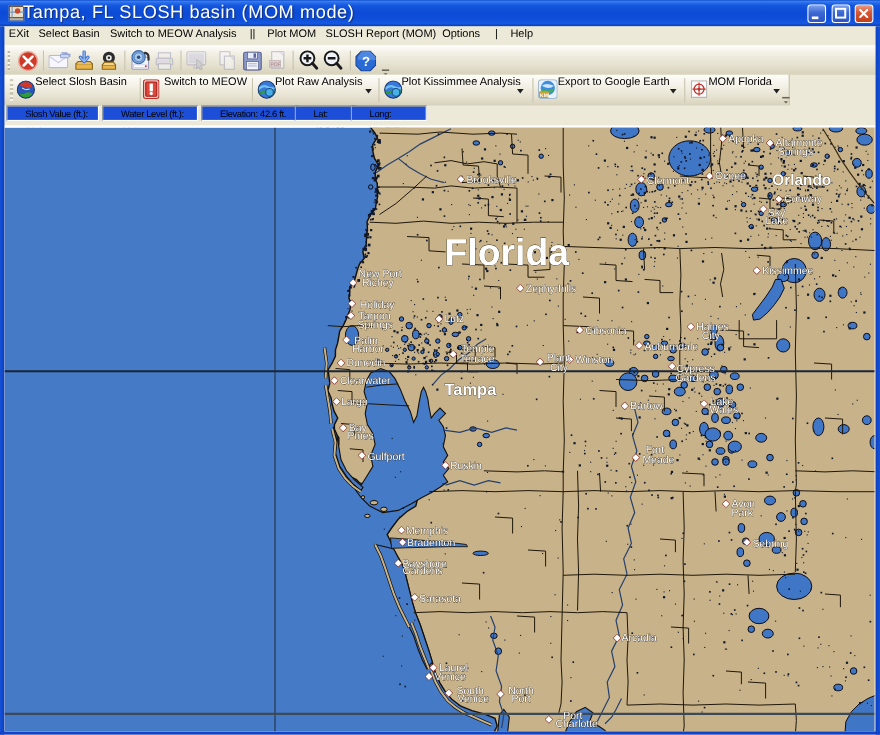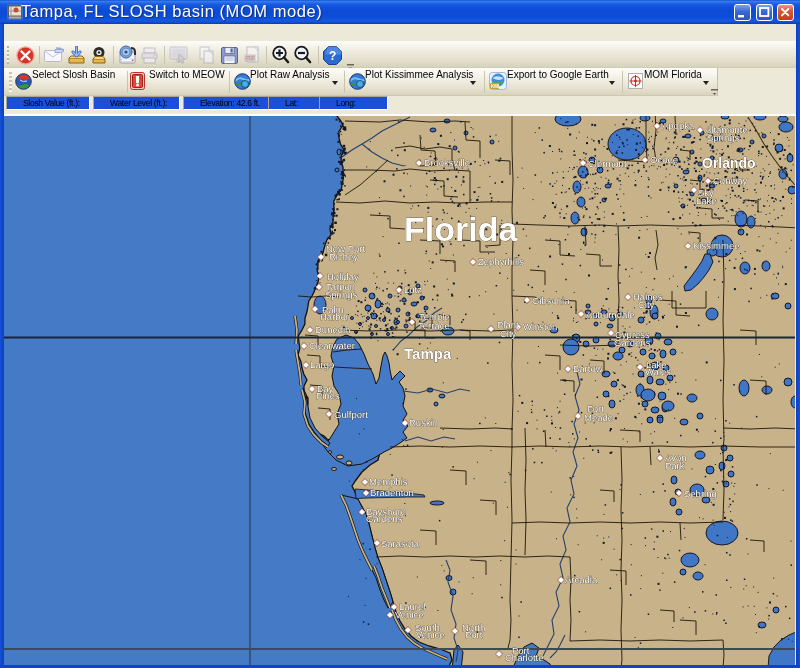--- a/index.html
+++ b/index.html
@@ -36,20 +36,31 @@
 <div class="wbtn" style="left:734px;background:linear-gradient(180deg,#7da1ea,#3967d4 45%,#2b55c4)"><svg width="15" height="15">
           <rect x="3" y="10" width="6" height="2.4" fill="#fff"></rect>
         </svg></div>
 <div class="wbtn" style="left:755.5px;background:linear-gradient(180deg,#7da1ea,#3967d4 45%,#2b55c4)"><svg width="15" height="15">
           <rect x="3" y="3" width="8.4" height="8" fill="none" stroke="#fff" stroke-width="1.8"></rect>
         </svg></div>
 <div class="wbtn" style="left:777px;background:linear-gradient(180deg,#eb9c80,#d75836 40%,#c13f1d)"><svg width="15" height="15">
           <path d="M4 4l6.4 6.4M10.4 4L4 10.4" stroke="#fff" stroke-width="1.9" stroke-linecap="round"></path>
         </svg></div>
 </div>
+<div id="menubar">
+      <span style="left:5px" class="mi">EXit</span>
+      <span style="left:32px" class="mi">Select Basin</span>
+      <span style="left:97px" class="mi">Switch to MEOW Analysis</span>
+      <span style="left:224px" class="mi">||</span>
+      <span style="left:240px" class="mi">Plot MOM</span>
+      <span style="left:293px" class="mi">SLOSH Report (MOM)</span>
+      <span style="left:399px" class="mi">Options</span>
+      <span style="left:447px" class="mi">|</span>
+      <span style="left:461px" class="mi">Help</span>
+    </div>
 <div id="tb1">
       <div style="position:absolute;left:4px;top:5px;width:2px;height:18px;background:repeating-linear-gradient(180deg,#b8b4a0 0 2px,#f8f6ee 2px 4px)"></div>
       <svg style="position:absolute;left:13px;top:5px" width="19" height="19" viewBox="0 0 19 19">
         <circle cx="9.5" cy="9.5" r="8.6" fill="#cf3a28" stroke="#e9a99d" stroke-width="1.4"></circle>
         <path d="M5.5 5.5L13.5 13.5M13.5 5.5L5.5 13.5" stroke="#fff" stroke-width="2.4" stroke-linecap="round"></path>
       </svg>
       <div style="position:absolute;left:36px;top:5px;width:1px;height:18px;background:#c9c4ae"></div>
       <svg style="position:absolute;left:41px;top:6px" width="21" height="16" viewBox="0 0 21 16">
         <rect x="0.5" y="3.5" width="17" height="11" rx="1" fill="#f6f6fc" stroke="#b9b9d0"></rect>
         <path d="M0.5 4L9 10L17.5 4" fill="none" stroke="#c5c5da"></path>

